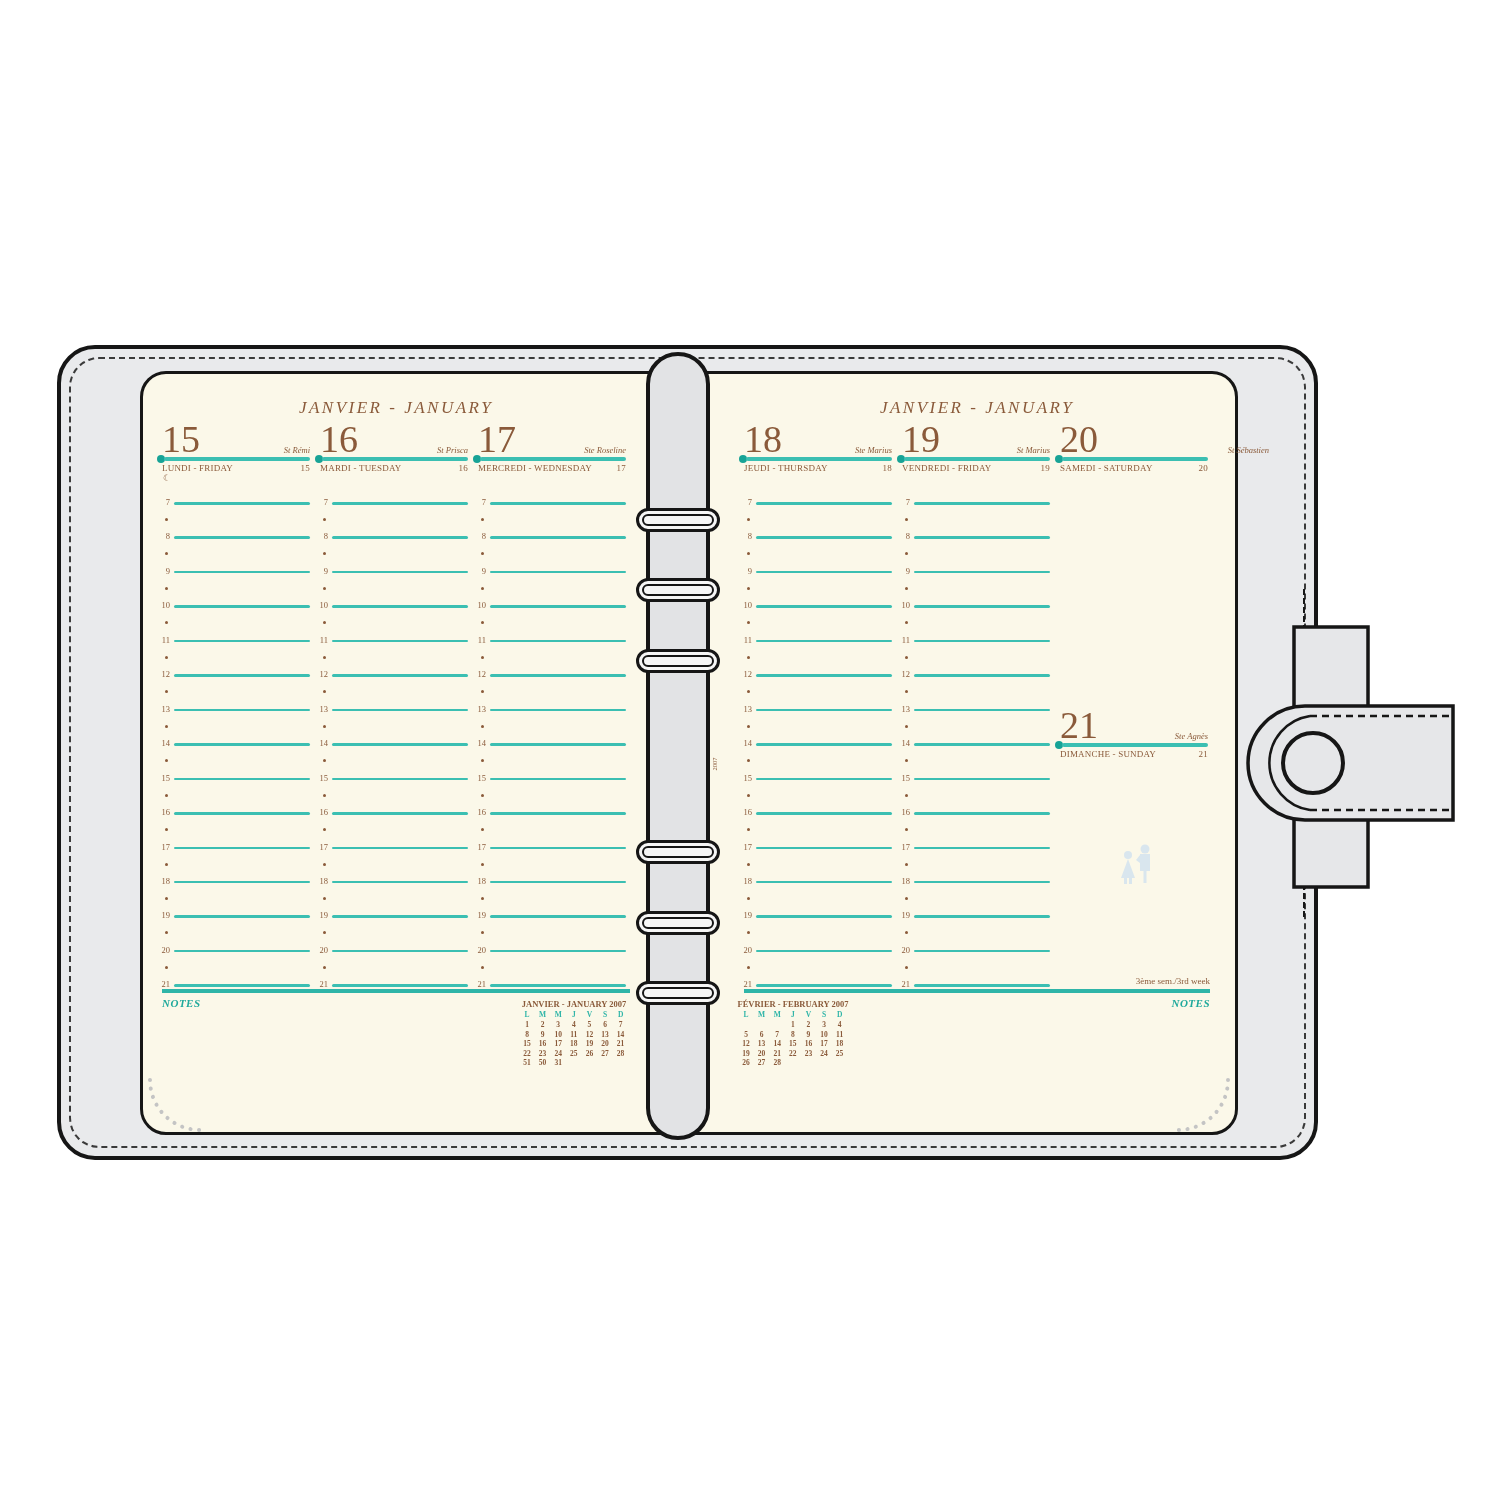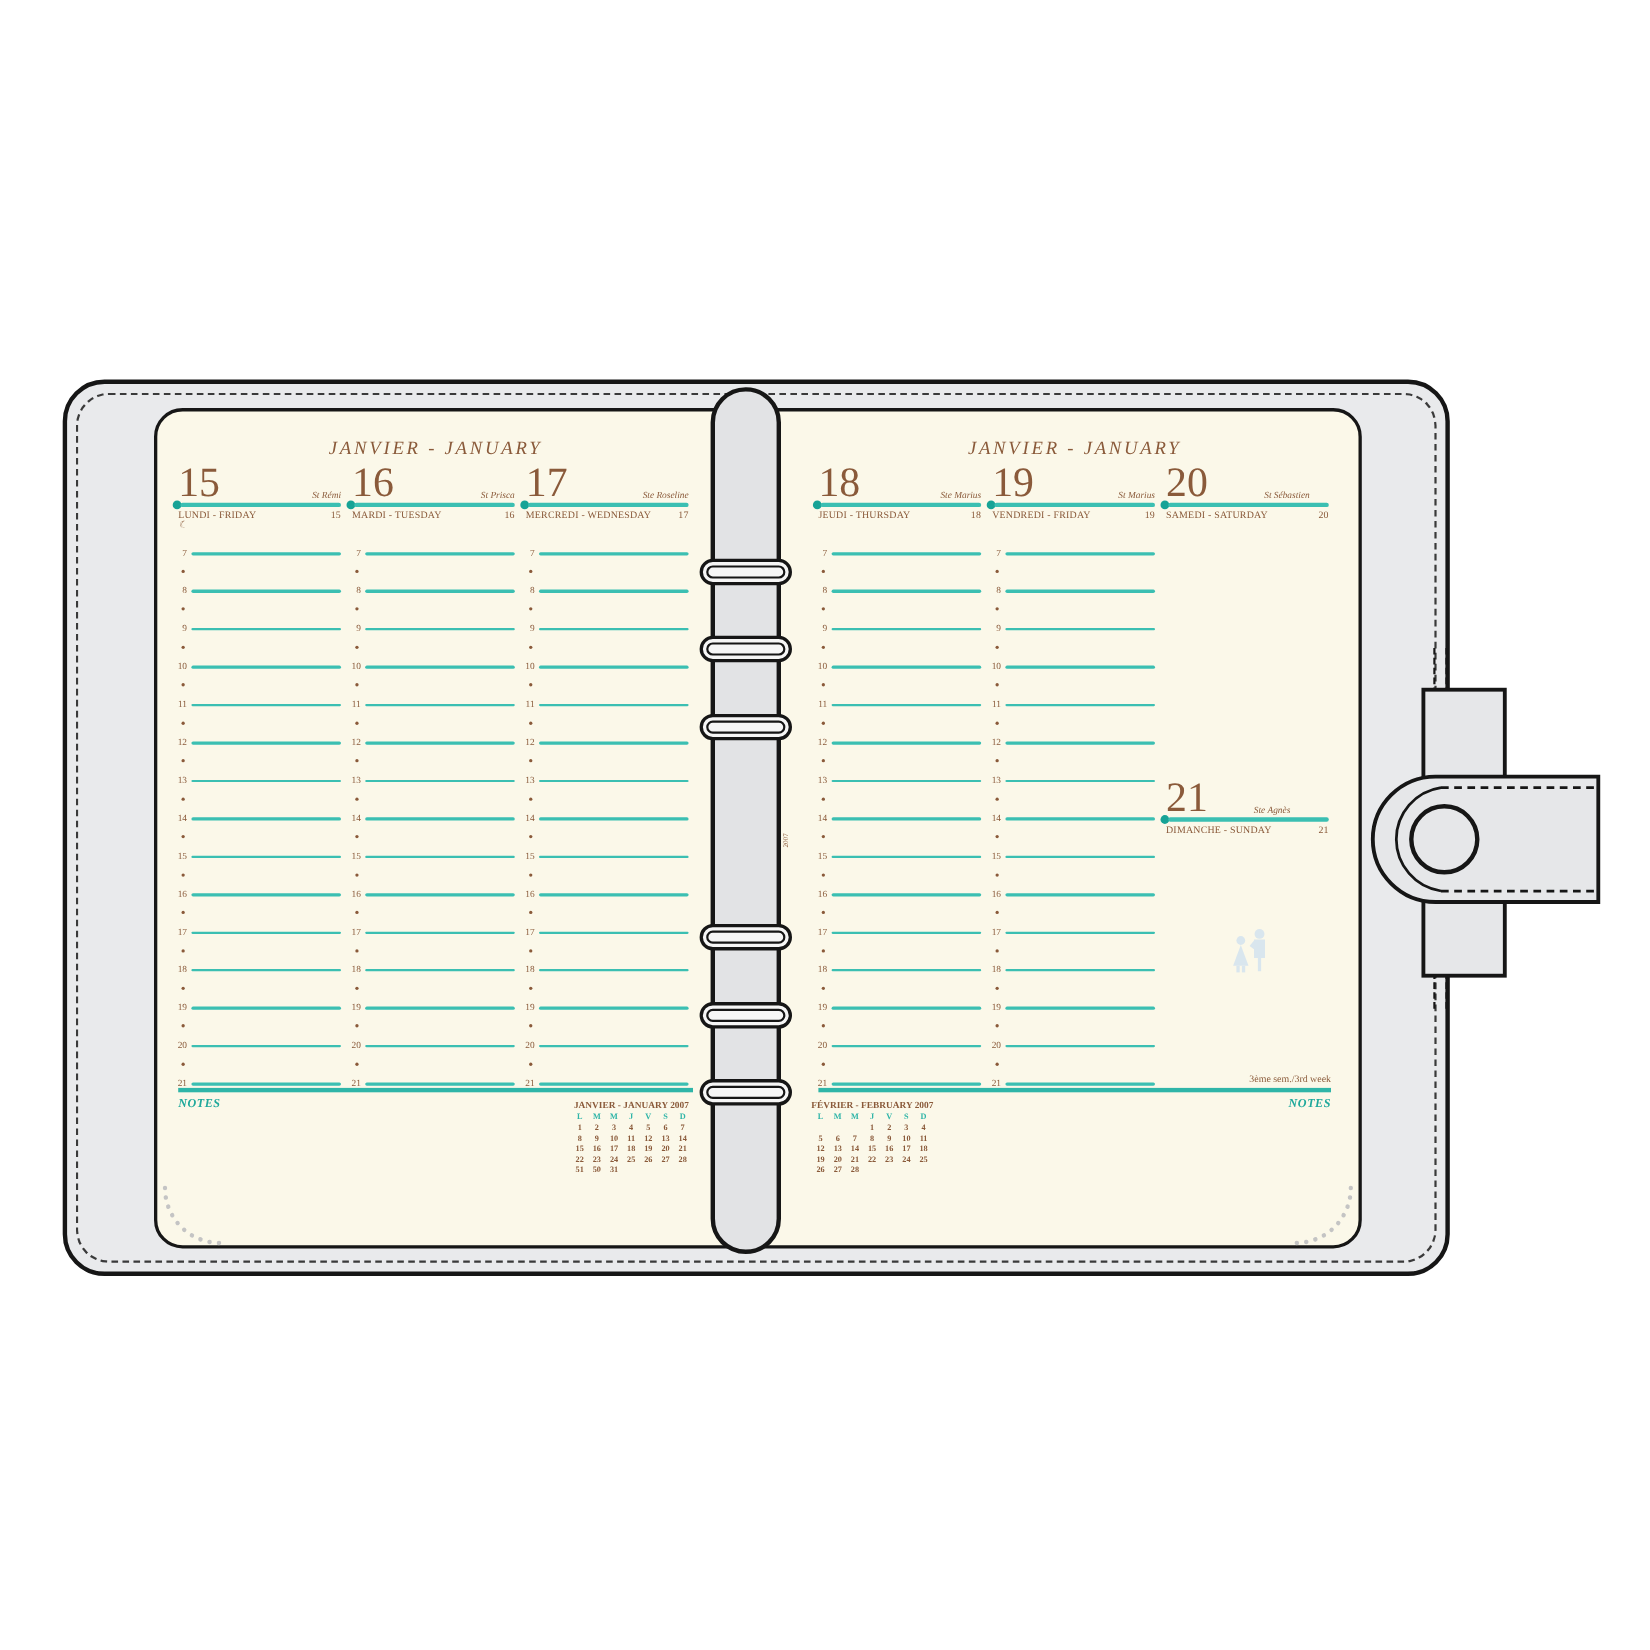--- a/index.html
+++ b/index.html
@@ -104,29 +104,29 @@
       </div>
       <div class="abs daynum" style="left: 902px; top: 420px;">19</div>
       <div class="abs saint" style="left: 902px; top: 445px; width: 148px;">St Marius</div>
       <div class="abs hdot" style="left: 897px; top: 455px;"></div>
       <div class="abs hline" style="left: 904px; top: 457px; width: 146px;"></div>
       <div class="abs dayname" style="left: 902px; top: 463px; width: 148px;">
         <span>VENDREDI - FRIDAY</span>
         <span>19</span>
       </div>
       <div class="abs daynum" style="left: 1060px; top: 420px;">20</div>
-      <div class="abs saint" style="left: 1096px; top: 445px; width: 148px; text-align: center;">St Sébastien</div>
+      <div class="abs saint" style="left: 1121px; top: 445px; width: 148px;">St Sébastien</div>
       <div class="abs hdot" style="left: 1055px; top: 455px;"></div>
       <div class="abs hline" style="left: 1062px; top: 457px; width: 146px;"></div>
       <div class="abs dayname" style="left: 1060px; top: 463px; width: 148px;">
         <span>SAMEDI - SATURDAY</span>
         <span>20</span>
       </div>
       <div class="abs daynum" style="left: 1060px; top: 706px;">21</div>
-      <div class="abs saint" style="left: 1025px; top: 731px; width: 148px;">Ste Agnès</div>
+      <div class="abs saint" style="left: 1060px; top: 731px; width: 148px;">Ste Agnès</div>
       <div class="abs hdot" style="left: 1055px; top: 741px;"></div>
       <div class="abs hline" style="left: 1062px; top: 743px; width: 146px;"></div>
       <div class="abs dayname" style="left: 1060px; top: 749px; width: 148px;">
         <span>DIMANCHE - SUNDAY</span>
         <span>21</span>
       </div>
       <div class="abs hourlabel" style="left: 156px; top: 496px; width: 14px;">7</div>
       <div class="abs hourline" style="left: 174px; top: 502px; width: 136px;"></div>
       <div class="abs halfdot" style="left: 165px; top: 518px;"></div>
       <div class="abs hourlabel" style="left: 156px; top: 530.45px; width: 14px;">8</div>

